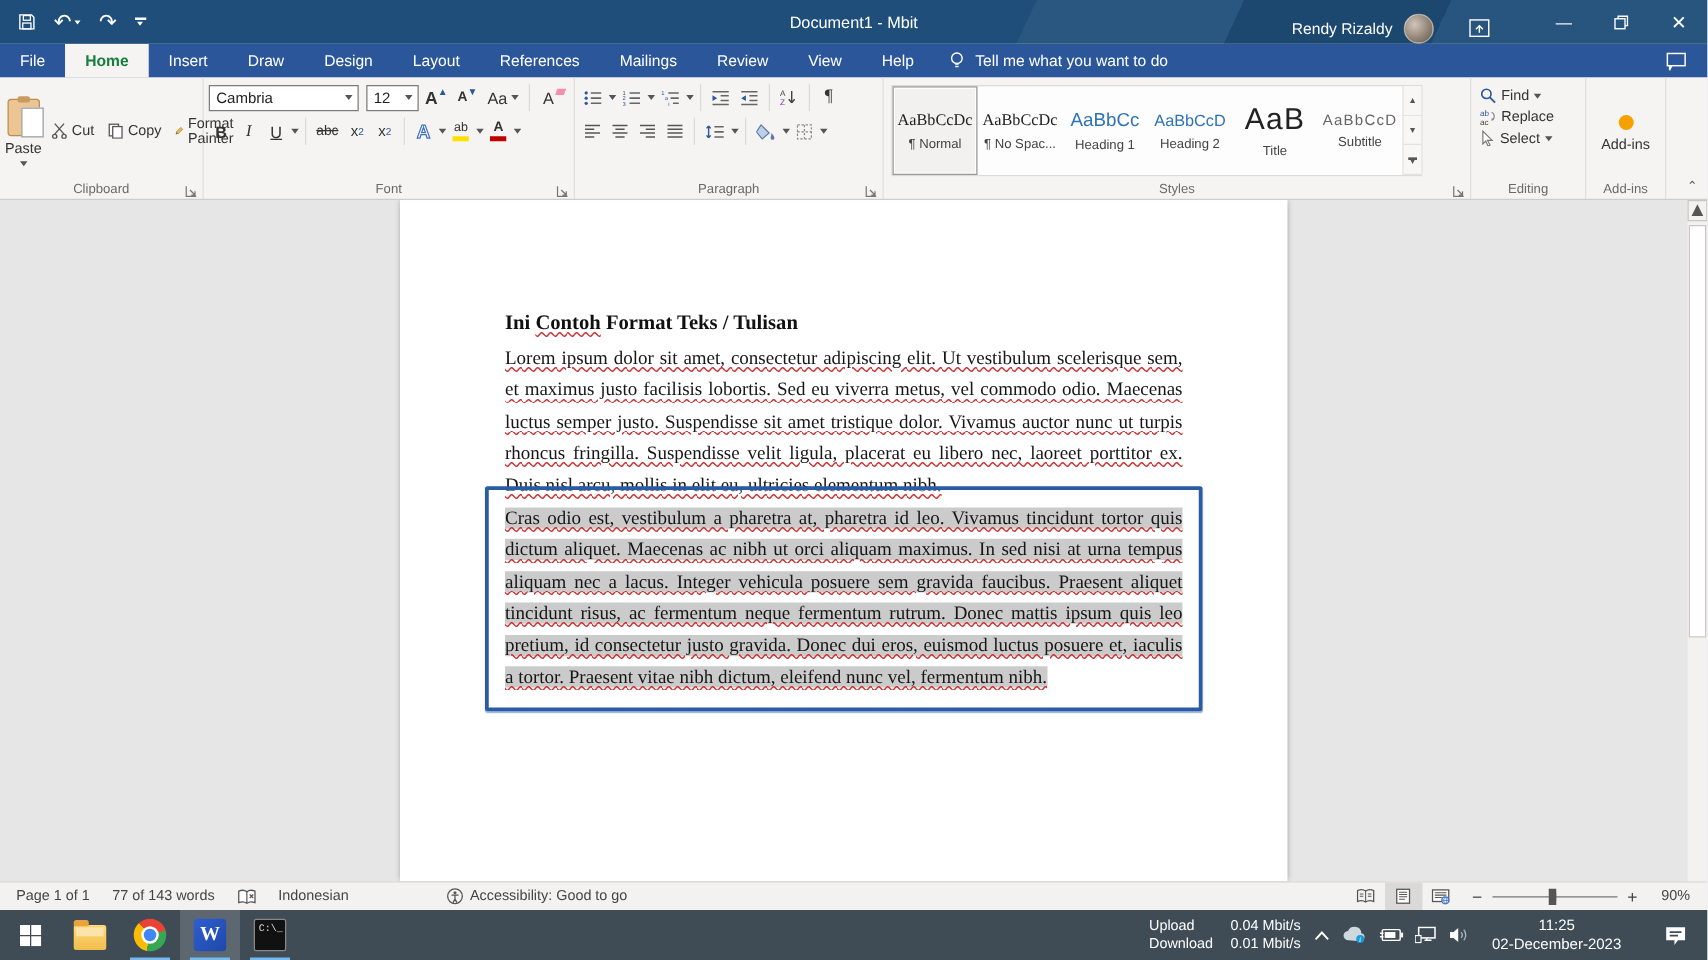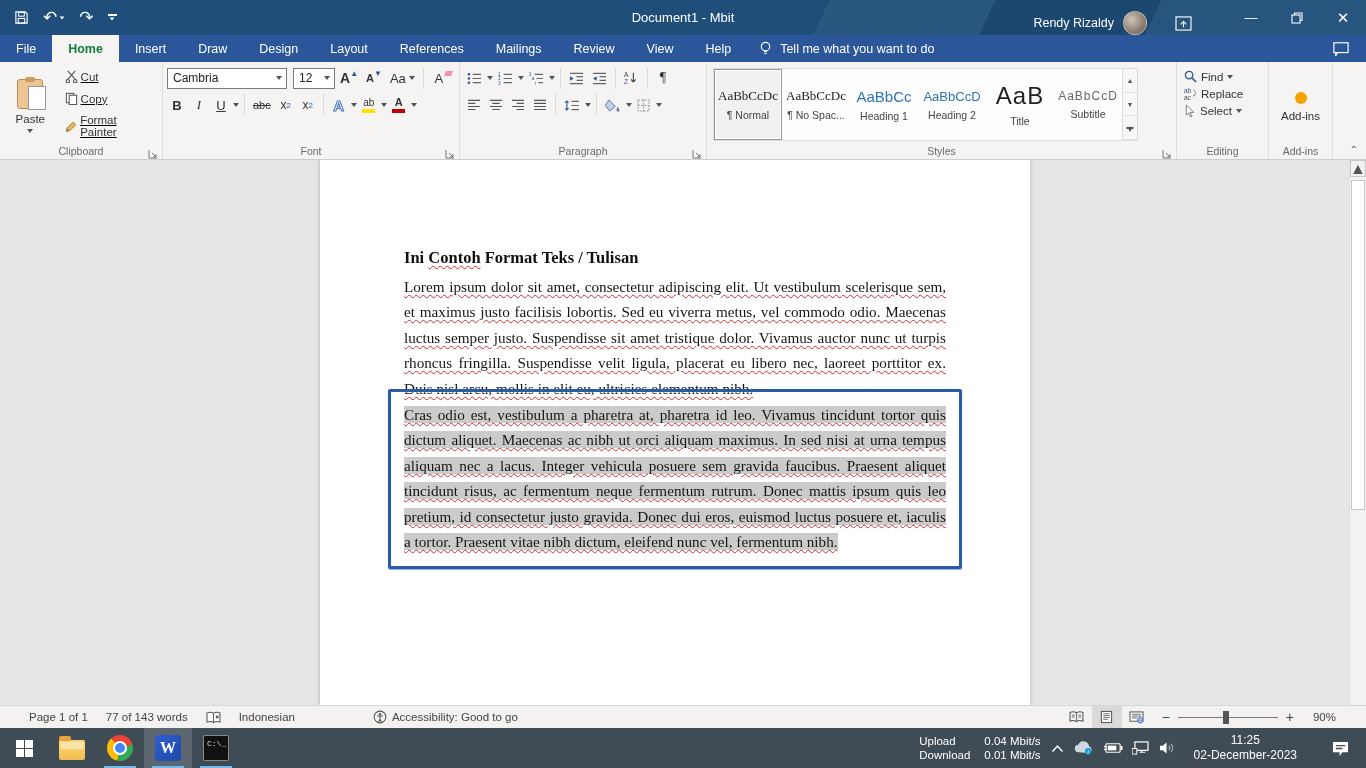--- a/index.html
+++ b/index.html
@@ -37,21 +37,21 @@
   .rrow { display:flex; align-items:center; gap:2px; }
   .rbtn { display:flex; align-items:center; gap:3px; padding:2px 3px; font-size:11.5px; color:#333; border:1px solid transparent; border-radius:2px; }
   .caret { width:0; height:0; border-left:3.5px solid transparent; border-right:3.5px solid transparent; border-top:4px solid #555; display:inline-block; }
   .vsep { width:1px; height:22px; background:#dcdad7; margin:0 3px; }
 
   
   .paste-btn { width:54px; display:flex; flex-direction:column; align-items:center; justify-content:center; gap:4px; font-size:11.5px; color:#333; padding-top:2px; }
   .clip-icon { width:26px; height:30px; background:#ecc592; border:1px solid #b98d52; border-radius:3px; position:relative; }
   .clip-icon:before { content:""; position:absolute; top:-3px; left:7px; width:10px; height:5px; background:#c89b63; border-radius:2px; }
   .clip-icon:after { content:""; position:absolute; right:-4px; top:6px; width:16px; height:22px; background:#fff; border:1px solid #9a9a9a; }
-  .clip-col { display:flex; flex-direction:column; gap:3px; padding-left:4px;text-decoration:underline; }
+  .clip-col { display:flex; gap:3px; padding-left:4px; }
 
   
   .combo { background:#fff; border:1px solid #7b7b7b; height:21px; display:flex; align-items:center; font-size:12px; color:#222; padding-left:5px; }
   .combo .caret { margin-left:auto; margin-right:4px; }
   .glyphbtn { min-width:20px; display:flex; align-items:center; justify-content:center; padding:1px 3px; font-size:13px; color:#333; }
   .bigA { font-size:14px; font-weight:bold; position:relative; color:#333; }
   .bigA sup { color:#2b579a; font-size:8px; position:relative; top:-5px; }
   .colorbar { display:flex; flex-direction:column; align-items:center; line-height:1; }
   .colorbar .bar { width:13px; height:4px; margin-top:1px; }
 
@@ -80,21 +80,21 @@
   .spell { text-decoration:underline; text-decoration-style:wavy; text-decoration-color:#cf2e2e; text-decoration-thickness:1px; text-underline-offset:2px; }
   .annotation-box { position:relative; margin:-12px -16px 0 -16px; padding:10px 13px 12px 13px; border:3px solid #2a5ba5; border-radius:2px; box-shadow:0 1px 1px rgba(42,91,165,.5), inset 0 0 0 1px rgba(255,255,255,.35); }
   .sel { background:#cbcbcb; }
 
   
   .vscroll { position:absolute; right:0; top:0; width:17px; height:100%; background:#f3f2f1; border-left:1px solid #e3e1df; }
   .vs-up { height:17px; display:flex; align-items:center; justify-content:center; color:#555; background:#f3f2f1; border:1px solid #c9c7c5; }
   .vs-thumb { position:absolute; top:20px; left:1px; width:14px; height:330px; background:#ffffff; border:1px solid #c9c7c5; }
 
   
-  .statusbar { height:23px; background:#f3f2f1; border-top:1px solid #d8d6d4; display:flex; align-items:center; font-size:11.5px; color:#444; padding:0 20px; }
+  .statusbar { height:23px; background:#f3f2f1; border-top:1px solid #d8d6d4; display:flex; align-items:center; font-size:11.5px; color:#444; padding:0 4px; }
   .sb-item { display:flex; align-items:center; gap:5px; padding:0 9px; height:100%; }
   .sb-right { margin-left:auto; display:flex; align-items:center; height:100%; }
   .viewbtn { width:30px; height:100%; display:flex; align-items:center; justify-content:center; }
   .viewbtn.selected { background:#dbd9d7; }
   .zoomctl { display:flex; align-items:center; gap:8px; padding:0 10px; }
   .zoom-track { width:100px; height:1px; background:#777; position:relative; }
   .zoom-track:before { content:""; position:absolute; left:50%; top:-3px; width:1px; height:7px; background:#777; }
   .zoom-thumb { position:absolute; left:45%; top:-6px; width:6px; height:13px; background:#555; }
   .zoom-minus,.zoom-plus { font-size:14px; color:#444; line-height:1; }
   .zoom-pct { width:34px; text-align:right; }

